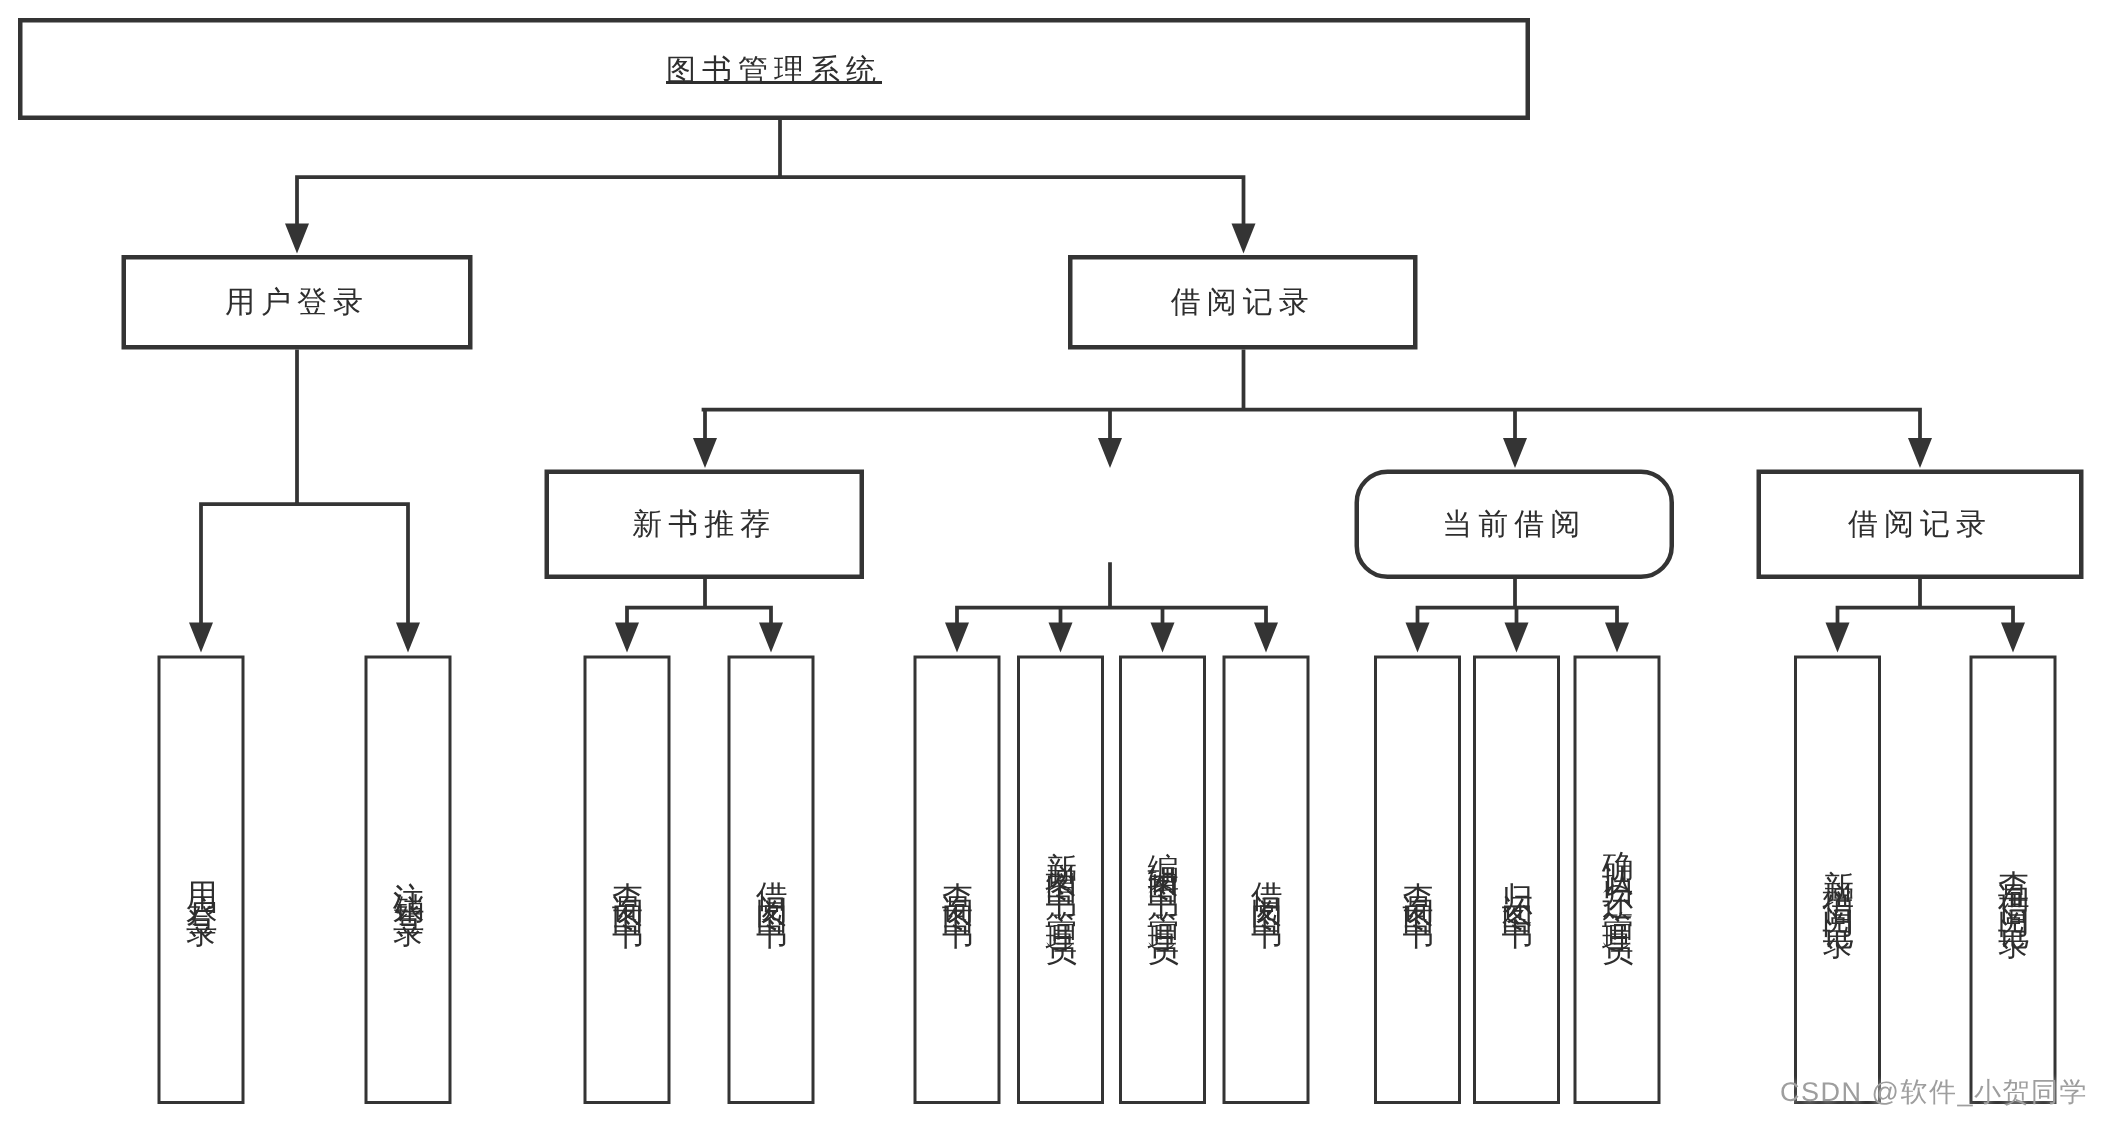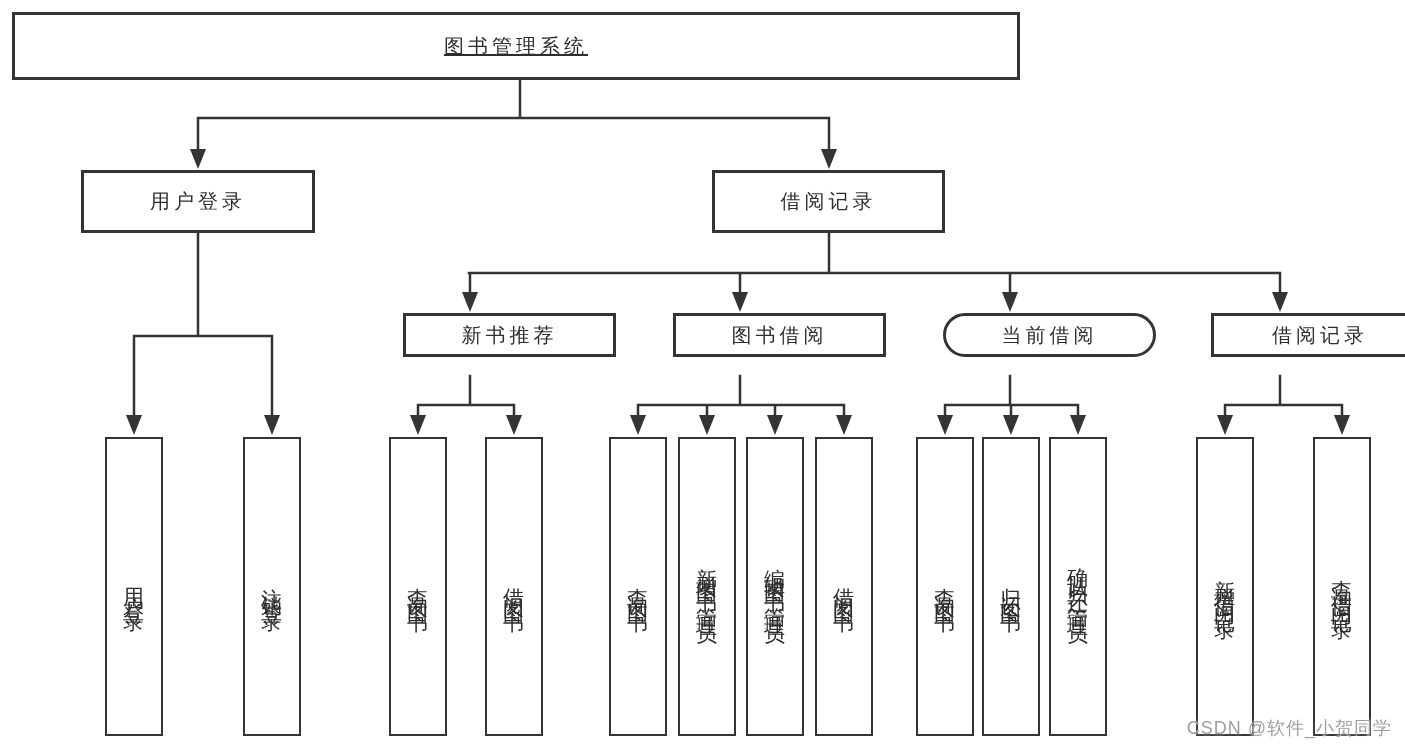--- a/index.html
+++ b/index.html
@@ -18,21 +18,21 @@
     box-sizing:border-box;
     border:3px solid var(--line,#333);
     background:#fff;
     display:flex;align-items:center;justify-content:center;
     color:var(--text,#2e2e2e);
     z-index:2;
   }
   .node .lbl{letter-spacing:4px;font-size:20px;white-space:nowrap;}
   .root{left:12px;top:12px;width:1008px;height:68px;text-decoration:underline;}
   .l2{top:170px;height:63px;}
-  .l3{top:313px;height:44px;width:213px;margin-left:40px;}
+  .l3{top:313px;height:73px;width:213px;}
   .leaf{
     position:absolute;top:437px;width:58px;height:299px;
     box-sizing:border-box;border:2.5px solid var(--line,#333);
     background:#fff;display:flex;align-items:center;justify-content:center;
     color:var(--text,#2e2e2e);z-index:2;
   }
   .leaf .vlbl{
     writing-mode:vertical-rl;
     font-size:21px;letter-spacing:8px;line-height:1;
     white-space:nowrap;
@@ -89,23 +89,20 @@
   <div class="node l2" style="left:81px;width:234px;">
     <span class="lbl">用户登录</span>
   </div>
   <div class="node l2" style="left:712px;width:233px;">
     <span class="lbl">借阅记录</span>
   </div>
 
   <div class="node l3" style="left:363px;">
     <span class="lbl">新书推荐</span>
   </div>
-  <div class="node l3" style="left:633px;">
-    <span class="lbl">图书借阅</span>
-  </div>
   <div class="node l3" style="left:903px;border-radius:22px;">
     <span class="lbl">当前借阅</span>
   </div>
   <div class="node l3" style="left:1171px;width:218px;">
     <span class="lbl">借阅记录</span>
   </div>
 
   <div class="leaf" style="left:105px;">
     <span class="vlbl">用户登录</span>
   </div>

